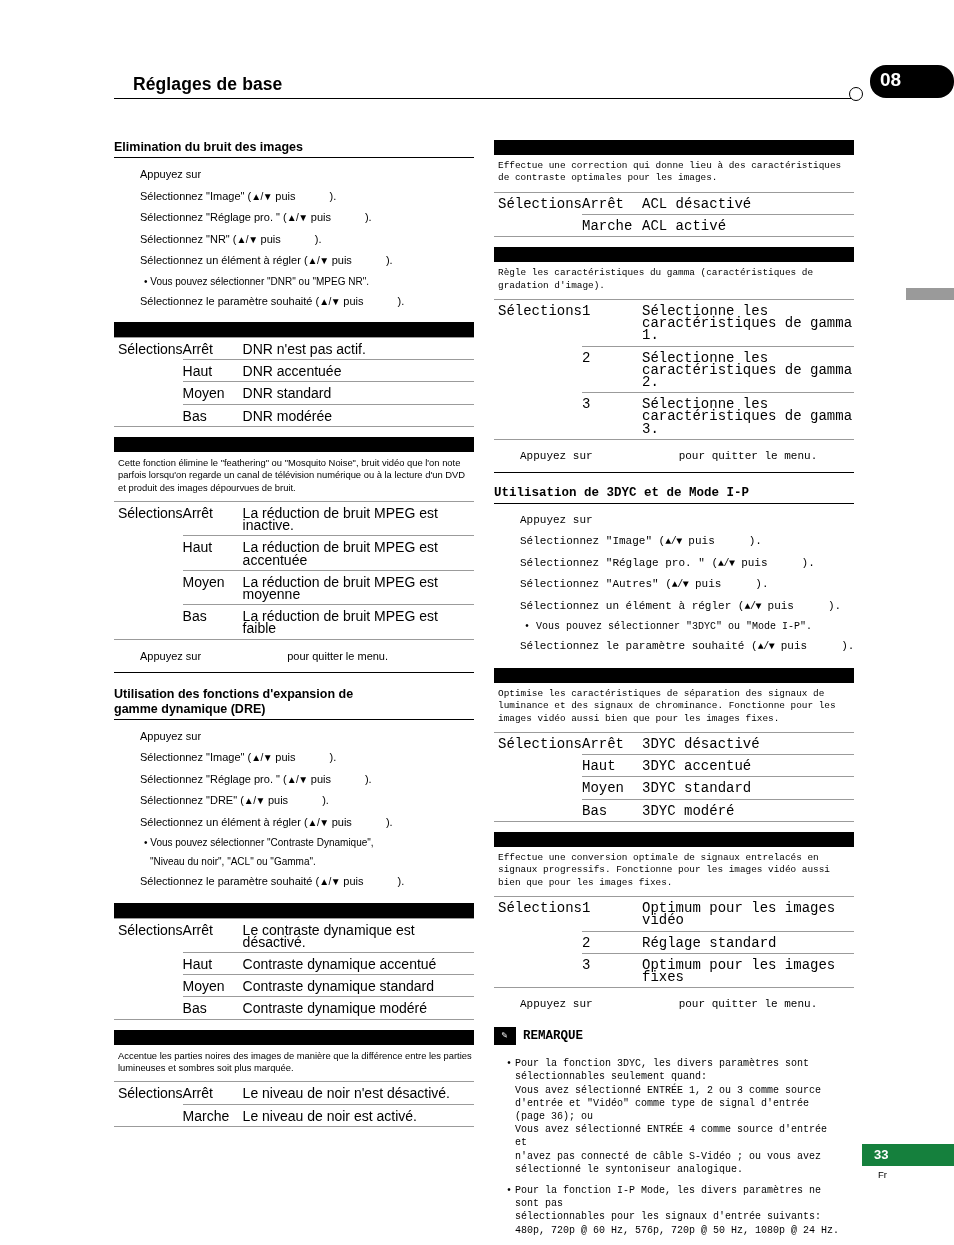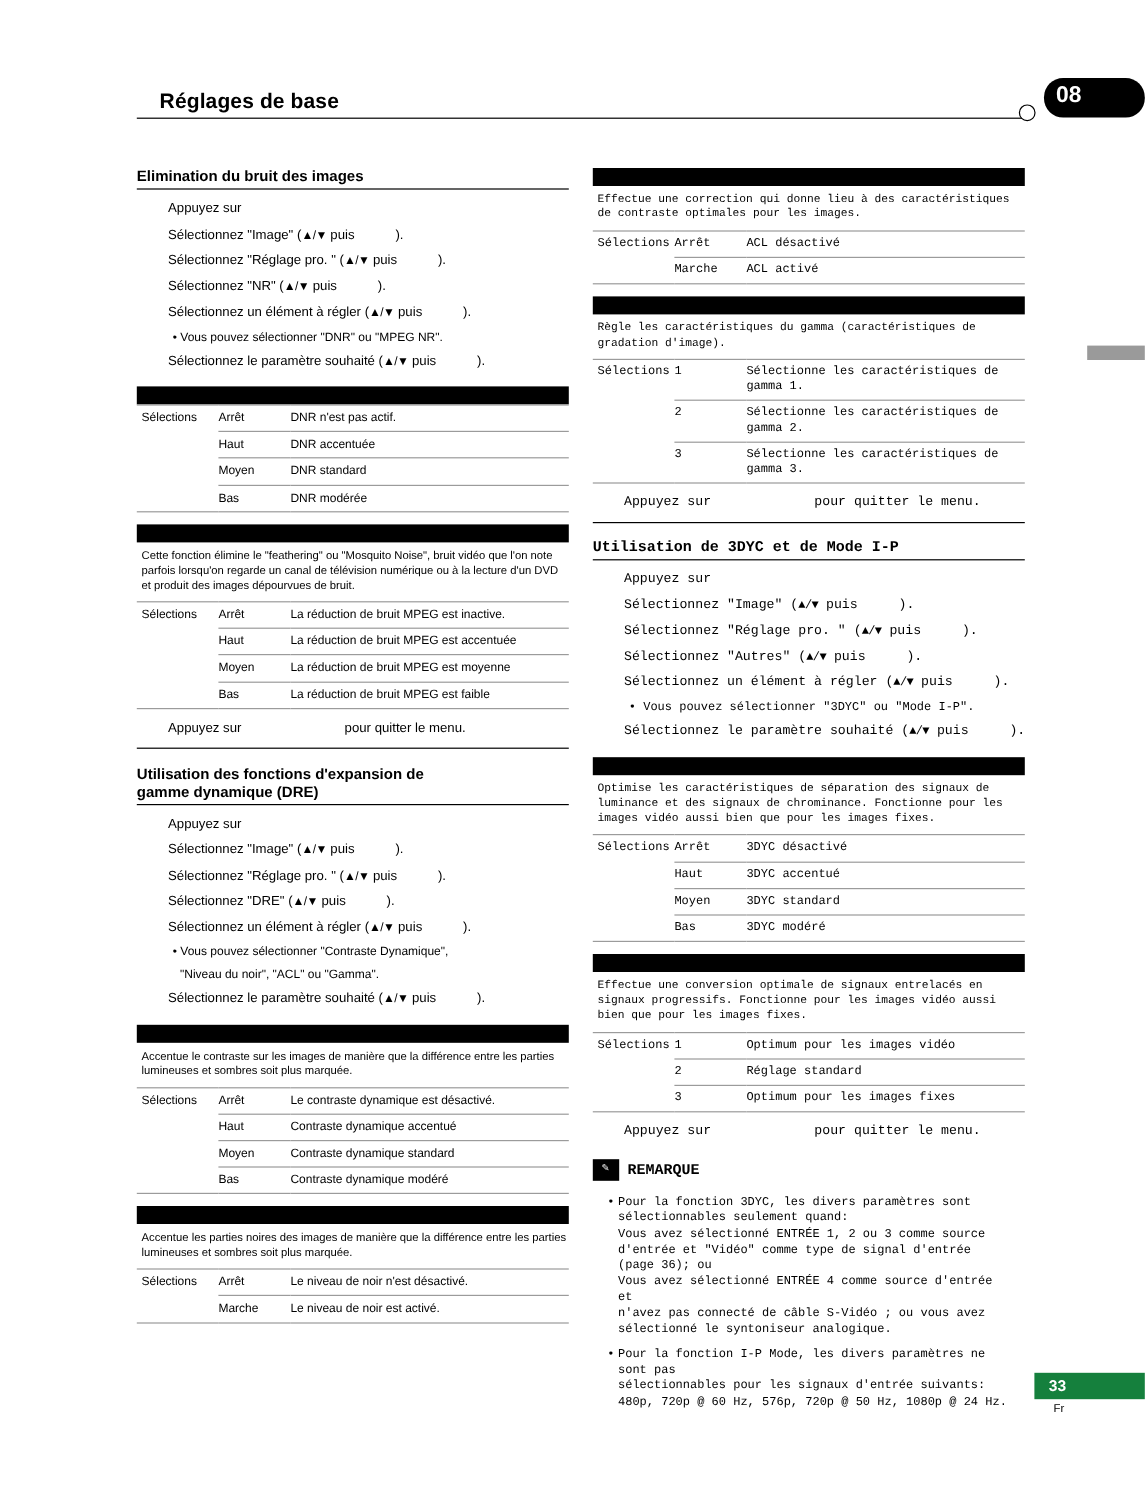--- a/index.html
+++ b/index.html
@@ -136,21 +136,21 @@
     font-size: 9.4px;
     line-height: 12.4px;
     margin: 5px 0 7px 4px;
     color: #000;
   }
 
   
   table.opts {
     border-collapse: collapse;
     width: 100%;
-    font-size: 10px;
+    font-size: 14px;
   }
   table.opts td {
     border-bottom: 1px solid #9b9b9b;
     padding: 5px 0 4px 0;
     vertical-align: top;
     line-height: 12.2px;
   }
   table.opts td.c1 { width: 64px; padding-left: 4px; }
   table.opts td.c2 { width: 60px; }
   table.opts td.c3 { }
@@ -332,21 +332,20 @@
     <li><span>Sélectionnez "Image" (</span><span class="arrows">▲/▼</span> <span>puis</span><span class="gap"></span><span>).</span></li>
     <li><span>Sélectionnez "Réglage pro. " (</span><span class="arrows">▲/▼</span> <span>puis</span><span class="gap"></span><span>).</span></li>
     <li><span>Sélectionnez "DRE" (</span><span class="arrows">▲/▼</span> <span>puis</span><span class="gap"></span><span>).</span></li>
     <li><span>Sélectionnez un élément à régler (</span><span class="arrows">▲/▼</span> <span>puis</span><span class="gap"></span><span>).</span></li>
     <li class="bullet"><span>• Vous pouvez sélectionner "Contraste Dynamique",</span></li>
     <li class="bullet" style="margin-left:10px"><span>"Niveau du noir", "ACL" ou "Gamma".</span></li>
     <li><span>Sélectionnez le paramètre souhaité (</span><span class="arrows">▲/▼</span> <span>puis</span><span class="gap"></span><span>).</span></li>
   </ul>
 
   <div class="black-bar"></div>
-  <div class="desc">Accentue le contraste sur les images de manière que la différence entre les parties lumineuses et sombres soit plus marquée.</div>
   <table class="opts">
     <tbody>
         <tr class="first">
       <td class="c1" rowspan="4">Sélections</td>
       <td class="c2">Arrêt</td>
       <td class="c3">Le contraste dynamique est désactivé.</td>
     </tr>
     <tr>
       <td class="c2">Haut</td>
       <td class="c3">Contraste dynamique accentué</td>

